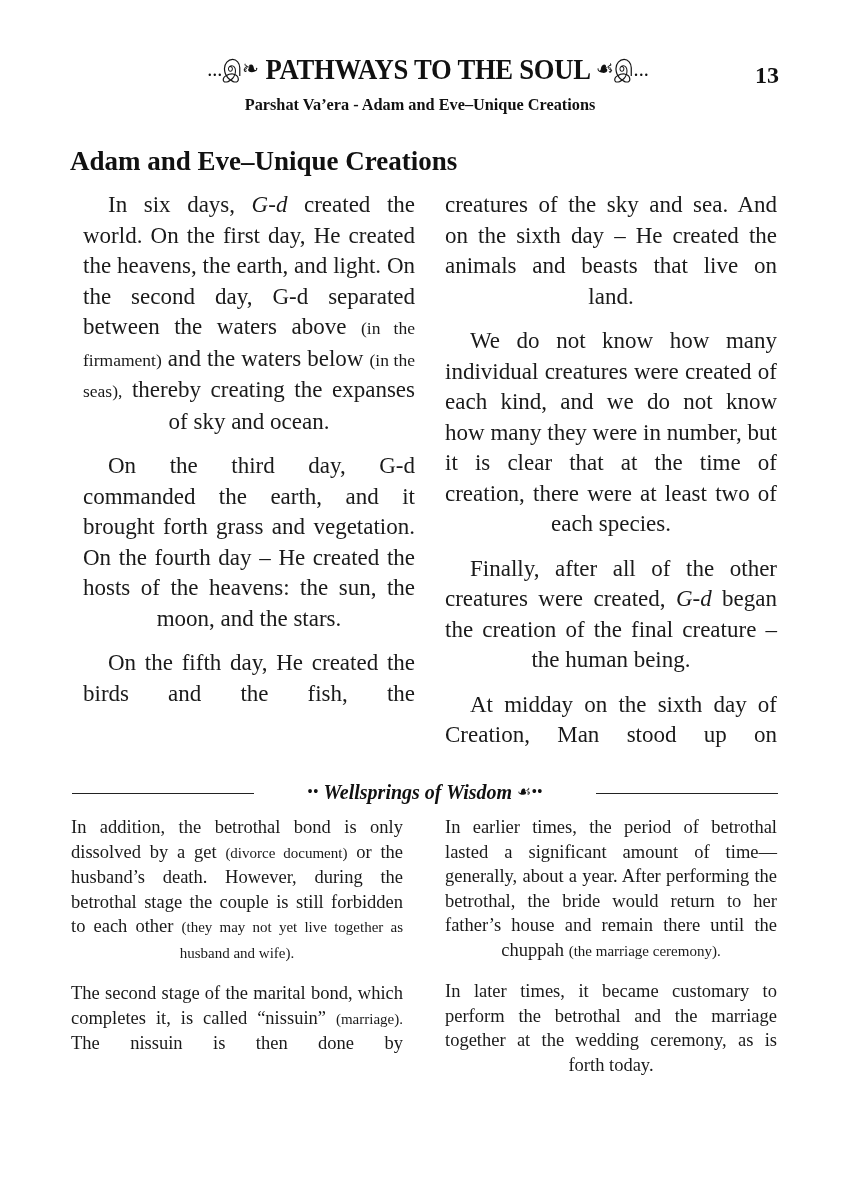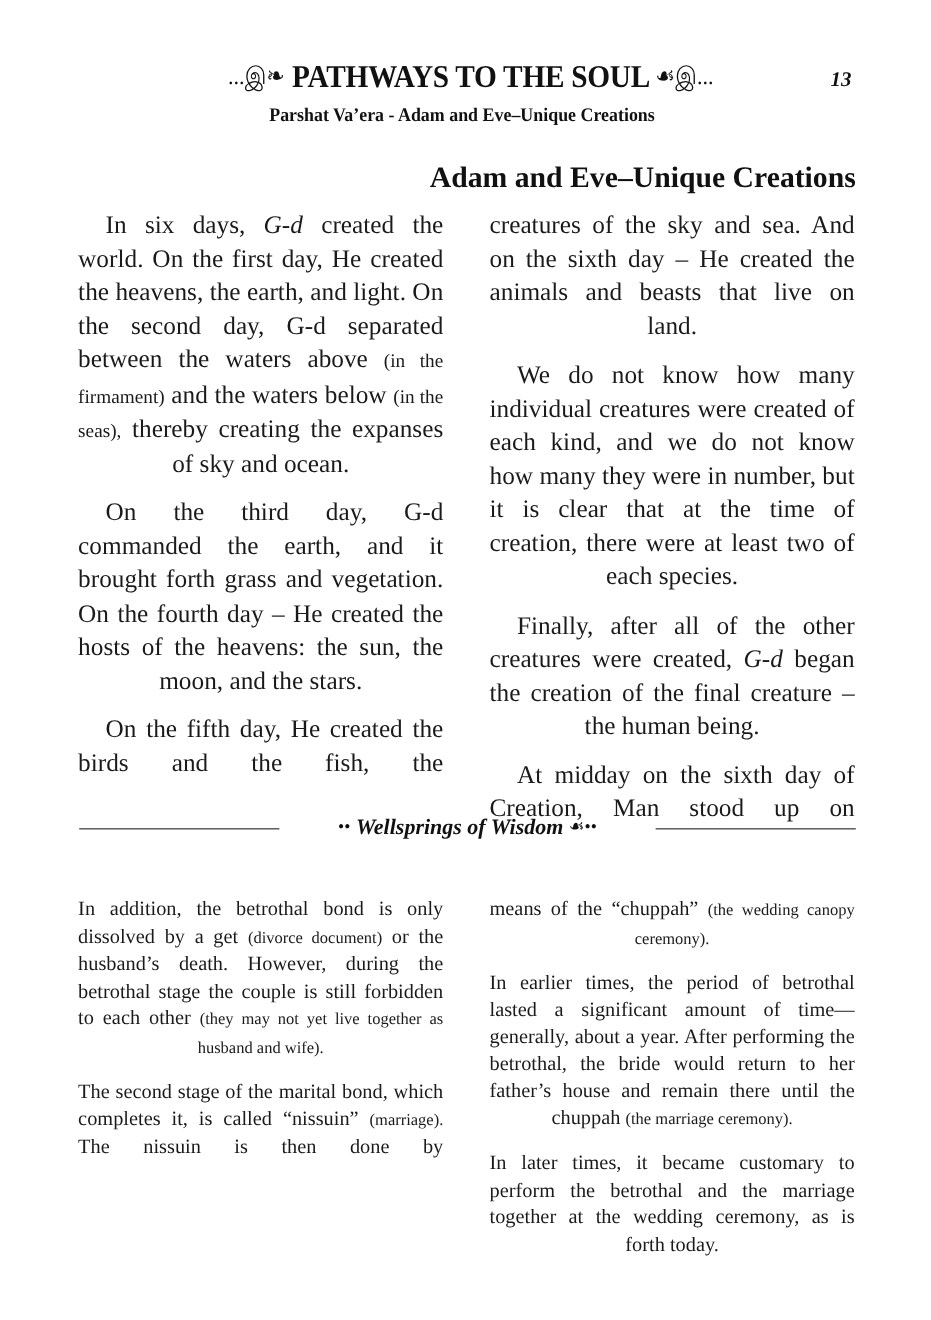--- a/index.html
+++ b/index.html
@@ -9,43 +9,43 @@
       overflow: hidden;
     }
     .header-title {
       position: absolute; left: 128px; top: 52px; width: 600px; text-align: center;
       font-family: "Liberation Serif", serif; font-weight: bold; font-size: 29px;
       letter-spacing: -0.3px; white-space: nowrap; line-height: 34px; color: #111;
       transform: scaleX(0.92); transform-origin: center;
     }
     .orn { font-weight: normal; font-size: 22px; vertical-align: 3px; letter-spacing: 0; }
     .page-number {
-      position: absolute; left: 755px; top: 62px; font-weight: bold; font-size: 19px; color: #111; font-style: italic;
+      position: absolute; left: 755px; top: 62px; font-weight: bold; font-size: 24px; color: #111;
     }
     .running-head {
       position: absolute; left: 120px; top: 94px; width: 600px; text-align: center;
       font-weight: bold; font-size: 17.5px; color: #111; white-space: nowrap;
       transform: scaleX(0.93); transform-origin: center;
     }
     .article-title {
-      position: absolute; left: 70px; top: 146px; width: 708px; text-align: right;
+      position: absolute; left: 70px; top: 146px; width: 708px; text-align: left;
       font-weight: bold; font-size: 27px; color: #111;
     }
     .col {
       position: absolute; width: 332px; font-size: 23px; line-height: 30.5px;
       text-align: justify; hyphens: none;
     }
-    .col-left { left: 71px; top: 190px; }
+    .col-left { left: 83px; top: 190px; }
     .col-right { left: 445px; top: 190px; }
     .col p { margin: 0 0 14px 0; text-indent: 25px; text-align-last: center; }
     .col p.cont { text-indent: 0; }
     .col p.nolast { text-align-last: justify; margin-bottom: 0; }
     .small { font-size: 17.5px; }
     .divider {
-      position: absolute; left: 72px; top: 742px; width: 706px; height: 24px;
+      position: absolute; left: 72px; top: 782px; width: 706px; height: 24px;
     }
     .divider .line {
       position: absolute; top: 11px; height: 1.3px; background: #222;
     }
     .divider .line.l { left: 0; width: 182px; }
     .divider .line.r { right: 0; width: 182px; }
     .divider .label {
       position: absolute; left: 0; width: 100%; top: -1px; text-align: center;
       font-family: "Liberation Serif", serif; font-style: italic; font-weight: bold;
       font-size: 20px; color: #111; white-space: nowrap;
@@ -97,16 +97,15 @@
     <span class="orn2">☙೰••</span>
   </div>
 </div>
 
 <div class="fcol fcol-left">
   <p><span>In addition, the betrothal bond is only dissolved by a get </span><span class="small">(divorce document)</span><span> or the husband’s death. However, during the betrothal stage the couple is still forbidden to each other </span><span class="small">(they may not yet live together as husband and wife).</span></p>
   <p style="text-align-last: justify;"><span>The second stage of the marital bond, which completes it, is called “nissuin” </span><span class="small">(marriage).</span><span> The nissuin is then done by</span></p>
 </div>
 
 <div class="fcol fcol-right">
-  <p><span>means of the “chuppah” </span><span class="small">(the wedding canopy ceremony).</span></p>
   <p><span>In earlier times, the period of betrothal lasted a significant amount of time—generally, about a year. After performing the betrothal, the bride would return to her father’s house and remain there until the chuppah </span><span class="small">(the marriage ceremony).</span></p>
   <p>In later times, it became customary to perform the betrothal and the marriage together at the wedding ceremony, as is forth today.</p>
 </div>
 
 </body></html>

